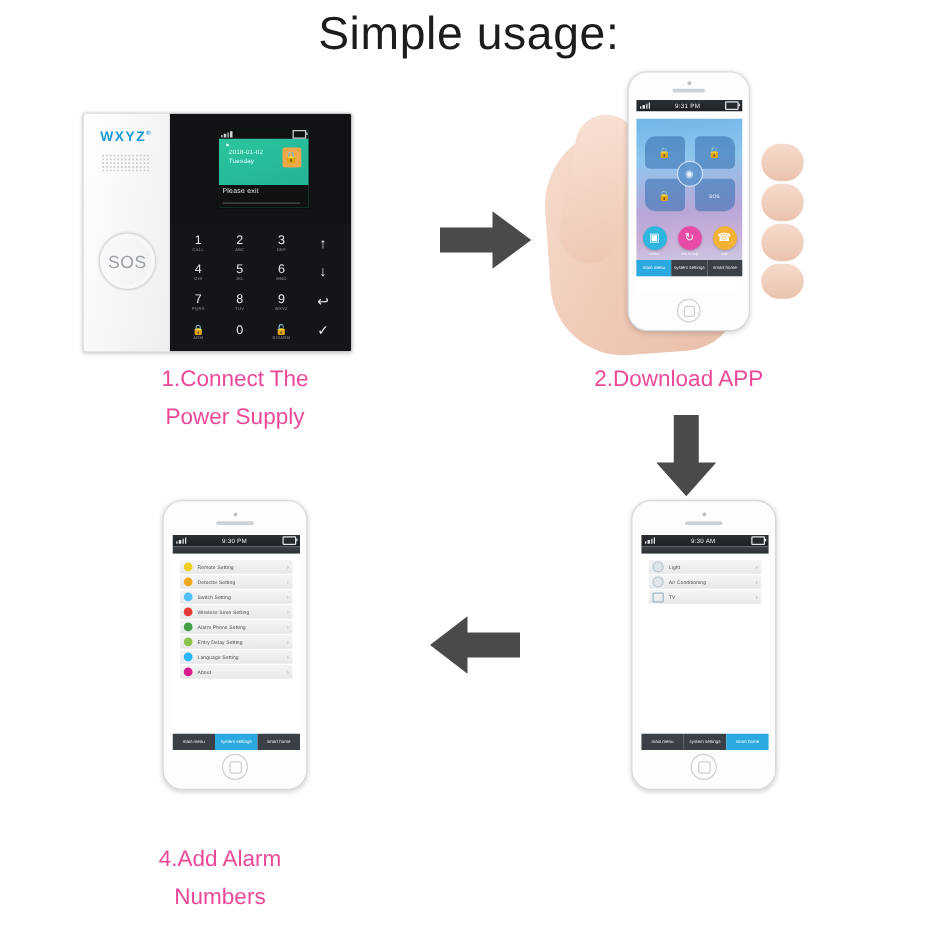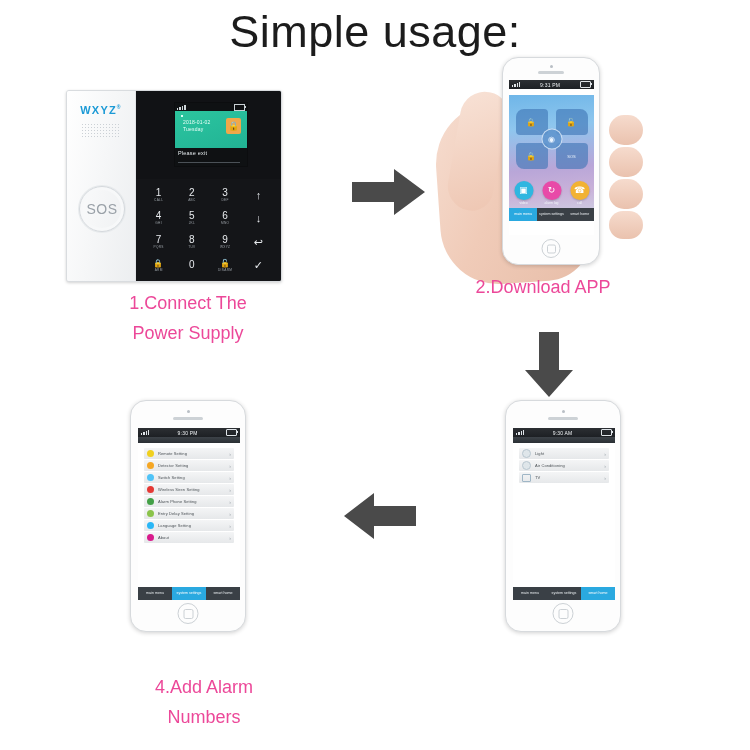--- a/index.html
+++ b/index.html
@@ -6,32 +6,32 @@
   body{
     width:750px;height:750px;background:#ffffff;
     font-family:"Liberation Sans", sans-serif;
     color:#3a3a3a;overflow:hidden;position:relative;
   }
   .page{position:relative;width:750px;height:750px;}
 
   
   .title{
     position:absolute;top:6px;left:0;width:750px;text-align:center;
-    font-size:45px;letter-spacing:.5px;color:#1c1c1c;font-weight:400;
+    font-size:37px;letter-spacing:.5px;color:#1c1c1c;font-weight:400;
   }
 
   
   .caption{
     position:absolute;text-align:center;font-size:18px;line-height:30px;
     color:#ec4899;font-weight:400;white-space:pre-line;
   }
   #cap1{left:38px;top:288px;width:300px;}
-  #cap2{left:378px;top:272px;width:330px;}
+  #cap2{left:378px;top:288px;width:330px;}
   #cap3{left:378px;top:672px;width:340px;}
-  #cap4{left:54px;top:672px;width:300px;}
+  #cap4{left:26px;top:672px;width:300px;}
 
   
   .arrow{position:absolute;}
   .arrow svg{display:block;}
 
   
   .panel{
     position:absolute;left:66px;top:90px;width:214px;height:190px;
     background:#f4f5f7;border:1px solid #d9dcdf;border-radius:3px;
     box-shadow:0 1px 3px rgba(0,0,0,.18);overflow:hidden;

